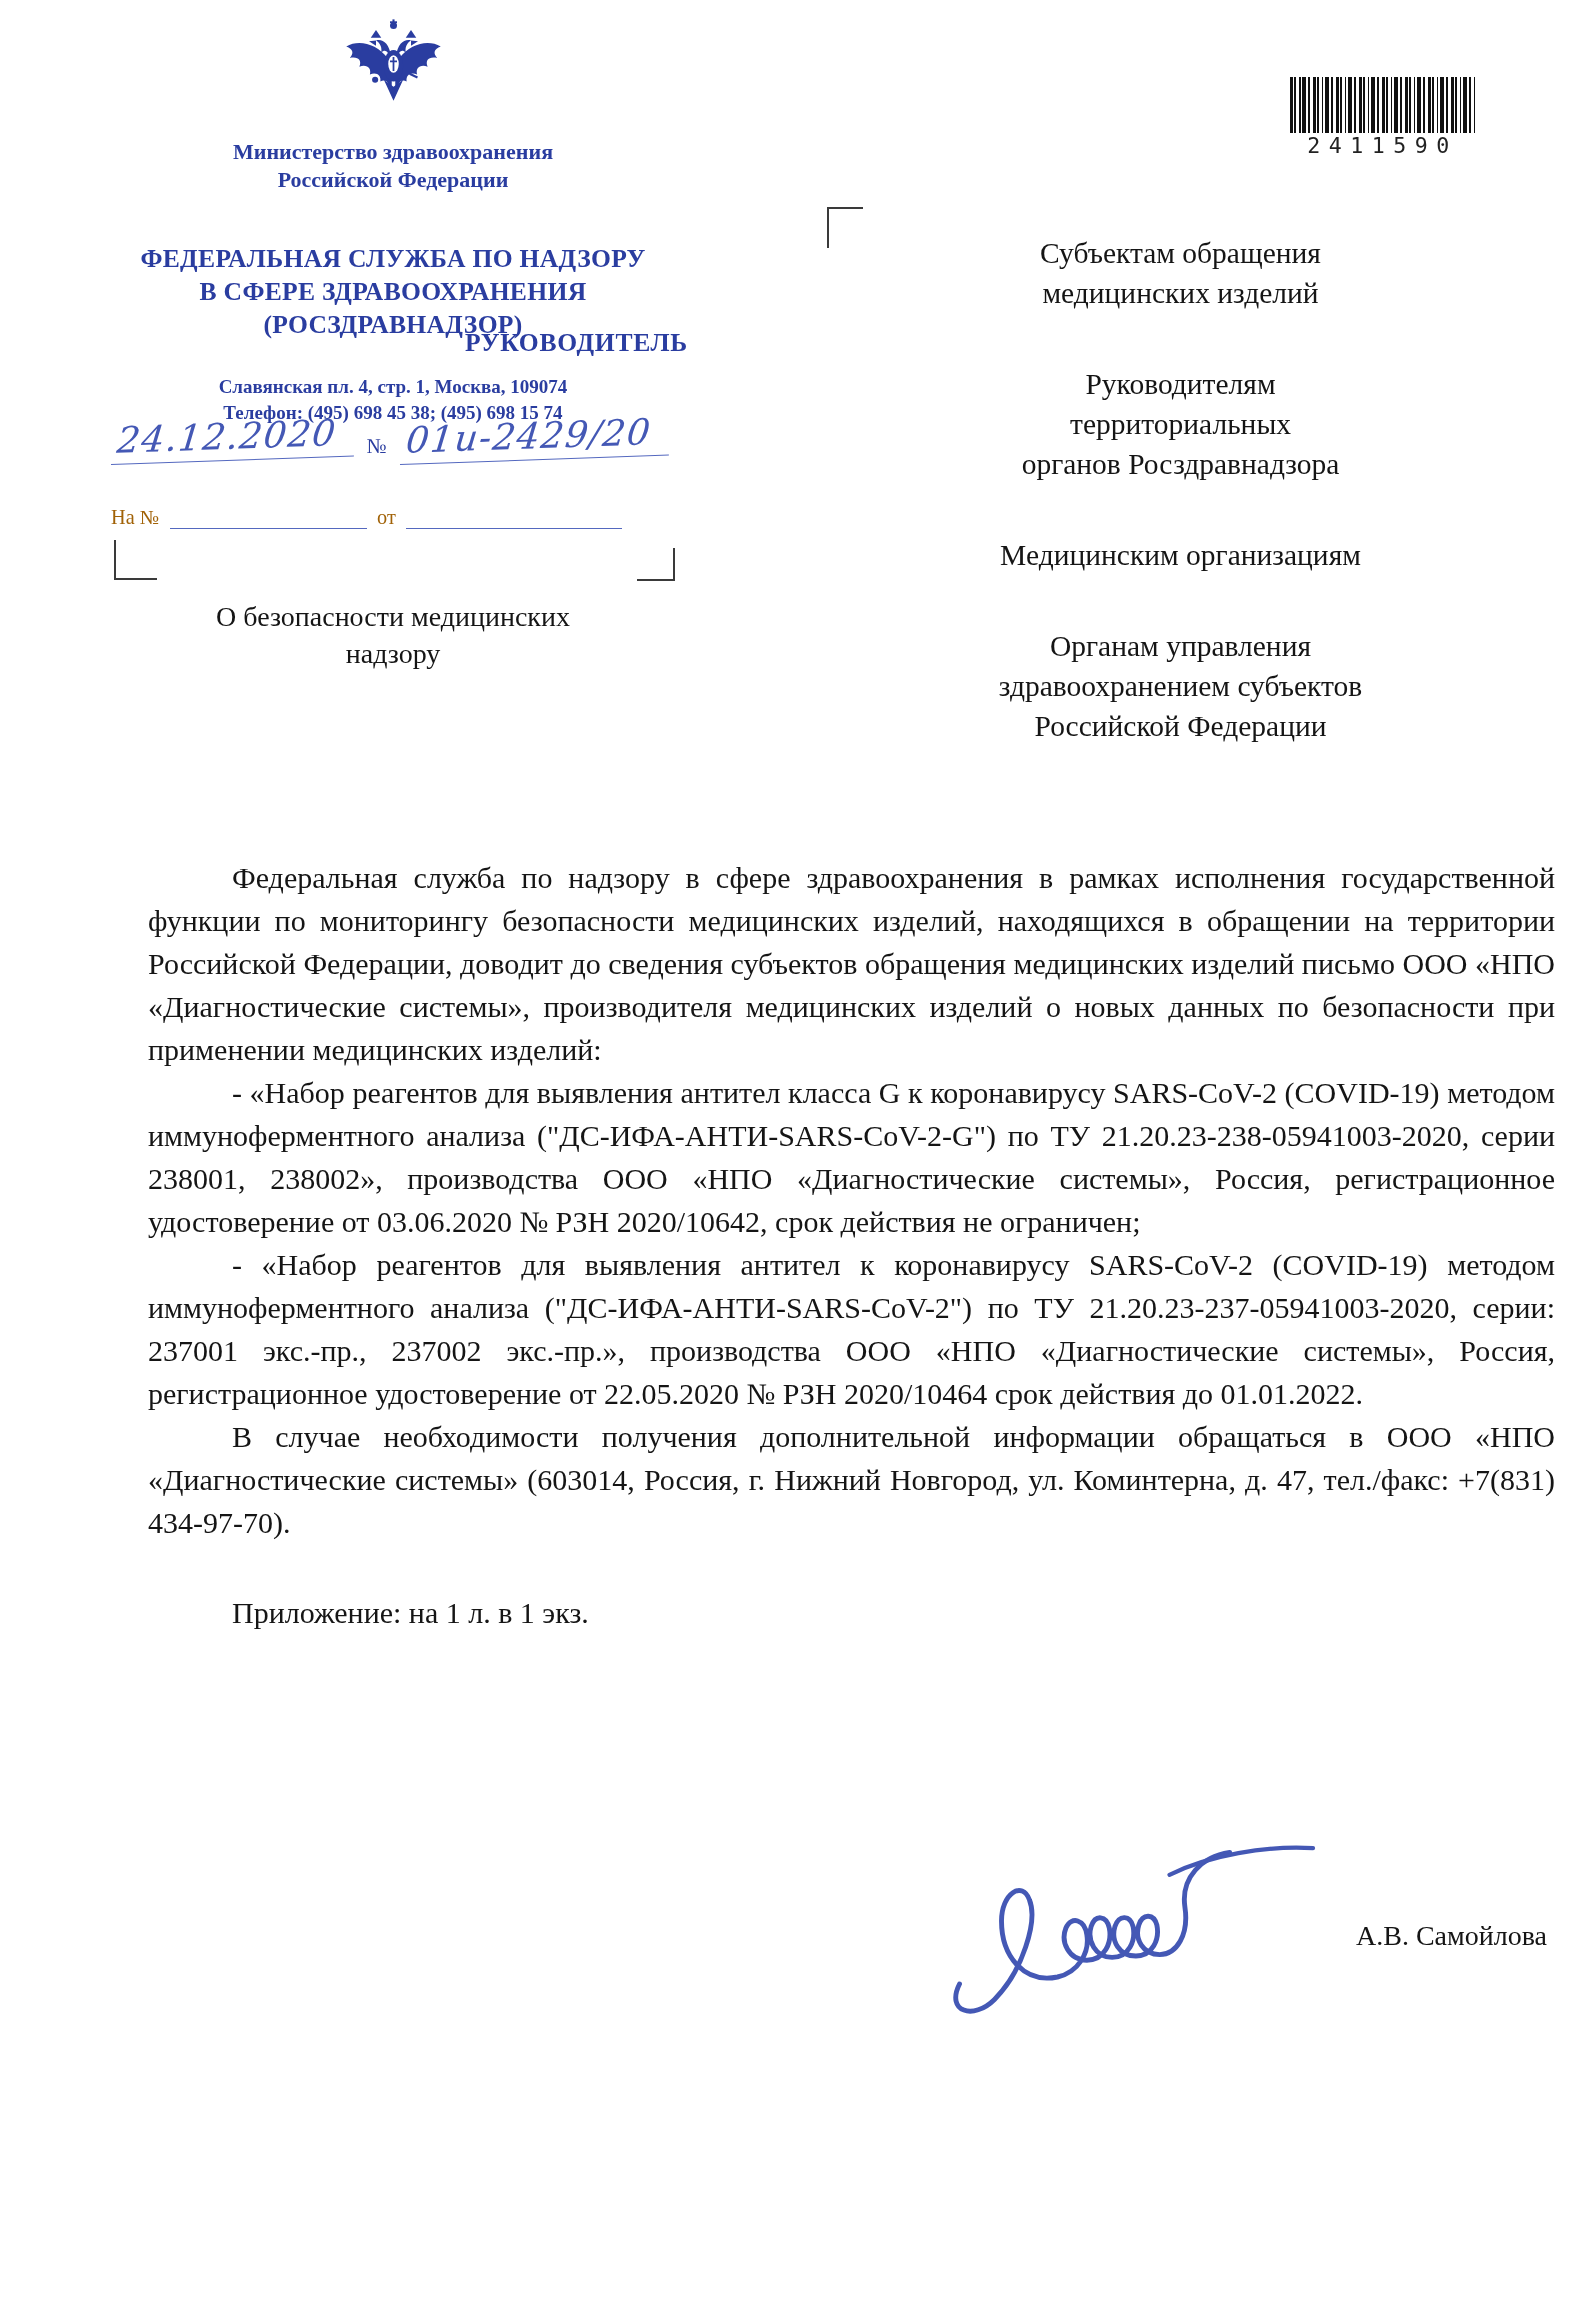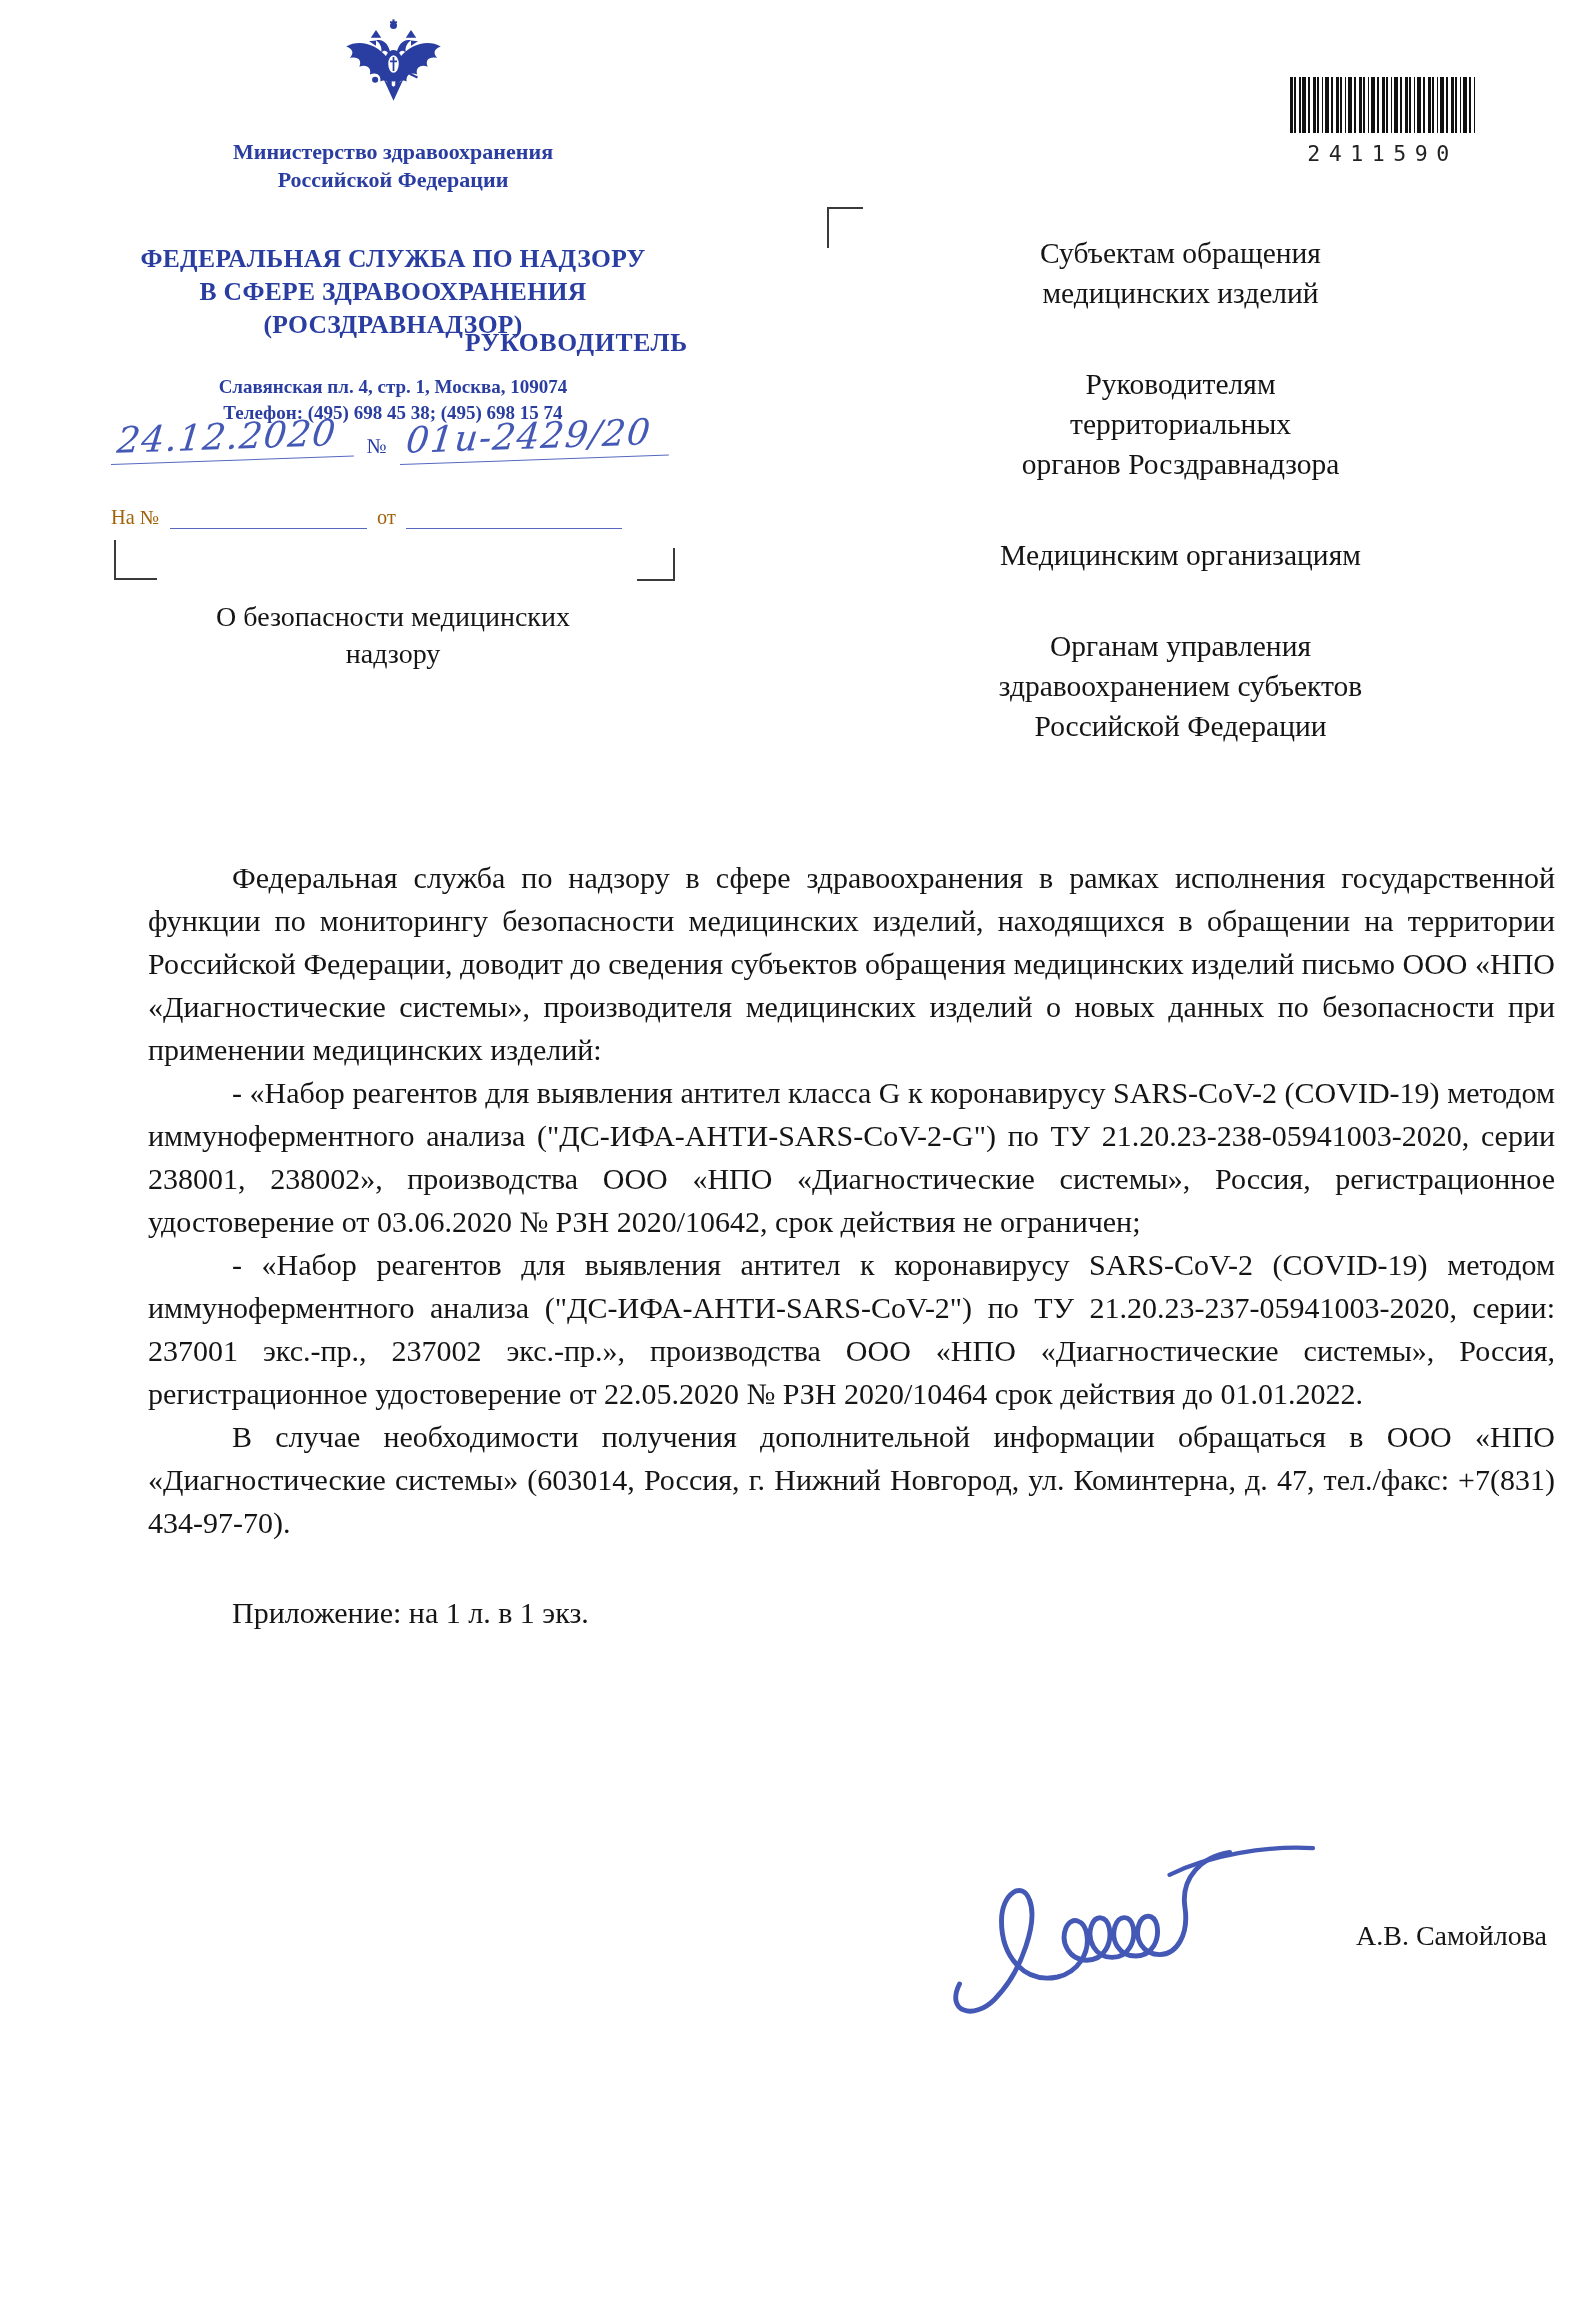--- a/index.html
+++ b/index.html
@@ -62,21 +62,21 @@
   .barcode .bars{
     width:185px;height:56px;
     background:repeating-linear-gradient(90deg,
       #111 0px,#111 2.6px,#fff 2.6px,#fff 3.9px,
       #111 3.9px,#111 5.9px,#fff 5.9px,#fff 9.2px,
       #111 9.2px,#111 10.5px,#fff 10.5px,#fff 11.8px,
       #111 11.8px,#111 16.4px,#fff 16.4px,#fff 18.4px,
       #111 18.4px,#111 19.7px,#fff 19.7px,#fff 23px);
   }
   .barcode .num{
-    margin-top:8px;
+    margin-top:0;
     font-family:"DejaVu Sans Mono", monospace;
     font-size:21.6px;letter-spacing:8.5px;color:#222;
   }
 
   
   .addressees{left:892px;top:233px;width:577px;text-align:center;
     font-size:29.5px;line-height:40px;}
   .addressee{margin-bottom:51px;}
 
   

